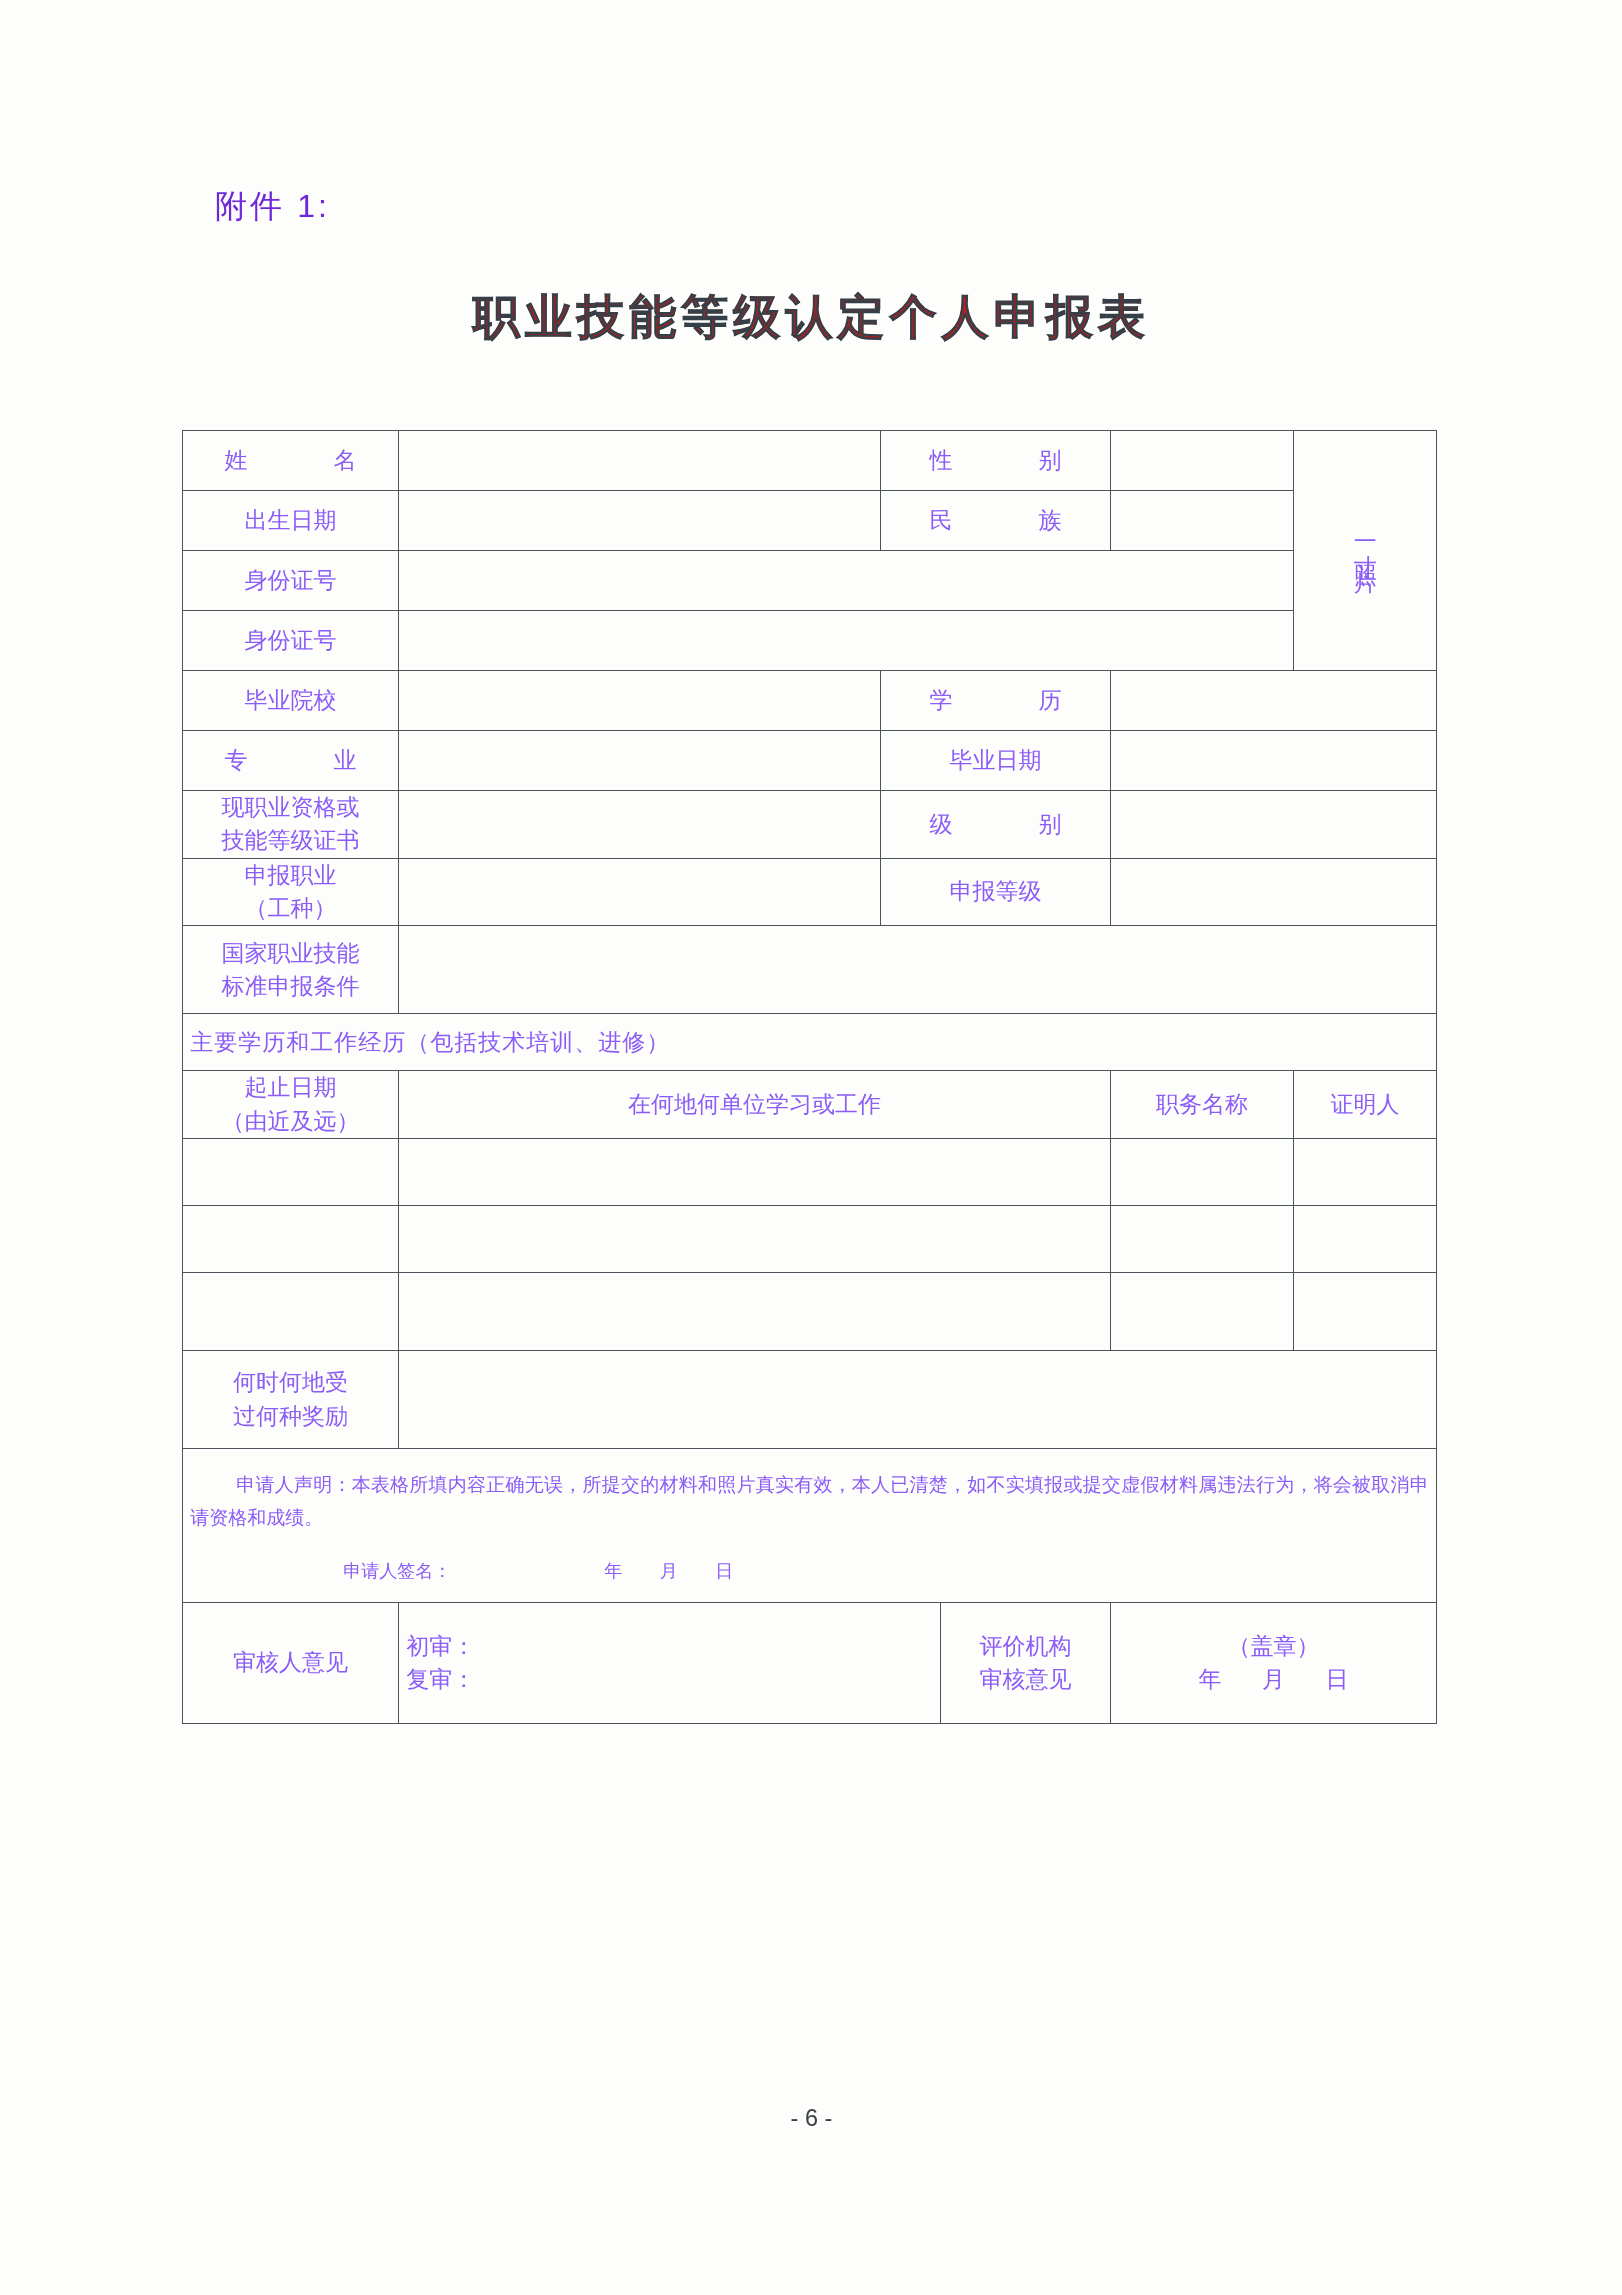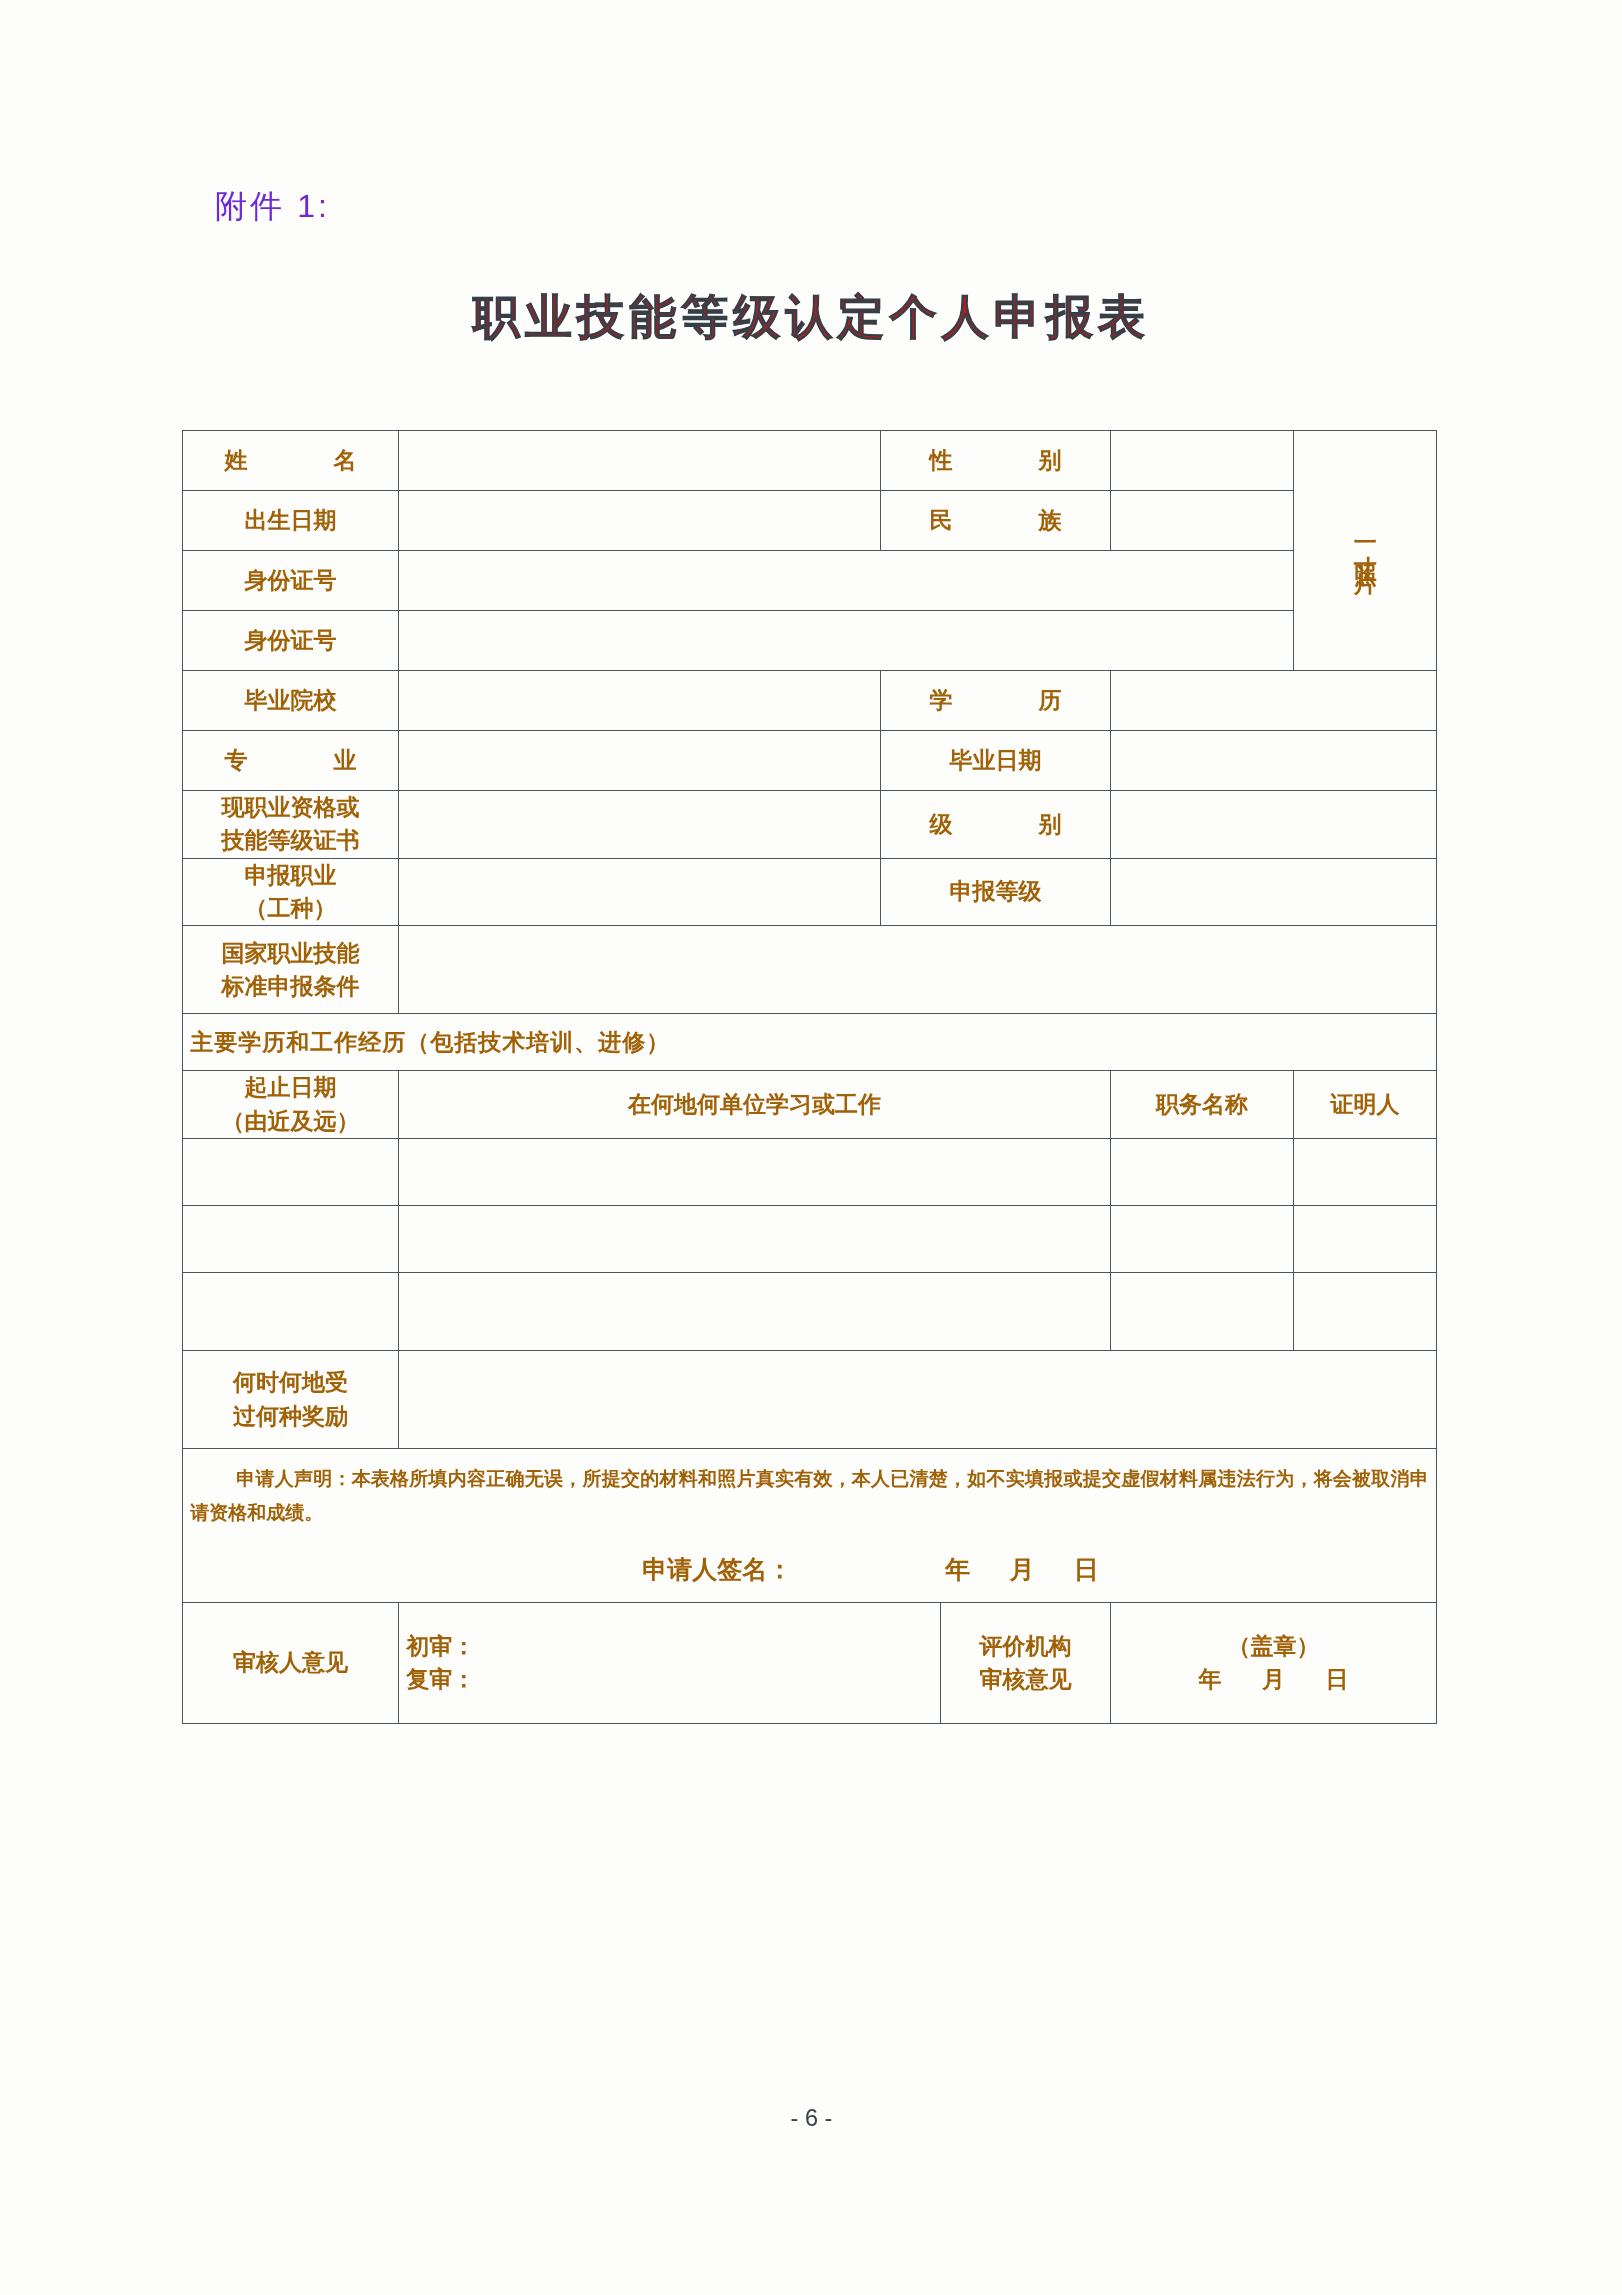--- a/index.html
+++ b/index.html
@@ -50,22 +50,21 @@
 
   
   .form-table {
     position: absolute;
     left: 182px;
     top: 430px;
     width: 1254px;
     border-collapse: collapse;
     table-layout: fixed;
     font-size: 23px;
-    color: #a16207;
-    font-weight: bold;
+    color: #8b5cf6;
   }
   .form-table td {
     border: 1px solid #4c545c;
     padding: 0 7.2px;
     vertical-align: middle;
     line-height: 1.45;
   }
   .lbl {
     text-align: center;
     white-space: pre-line;
@@ -99,22 +98,21 @@
     text-indent: 46px;
     line-height: 1.75;
     margin: 0;
     text-align: justify;
     font-size: 19px;
   }
   .sign-row {
     margin-top: 23.5px;
     display: flex;
     align-items: center;
-    font-size: 25px;
-    justify-content: center;
+    font-size: 18px;
   }
   .sign-name {
     margin-left: 153px;
   }
   .sign-date {
     margin-left: 153px;
     letter-spacing: 2px;
   }
   .sign-date span { margin-right: 29px; }
 

